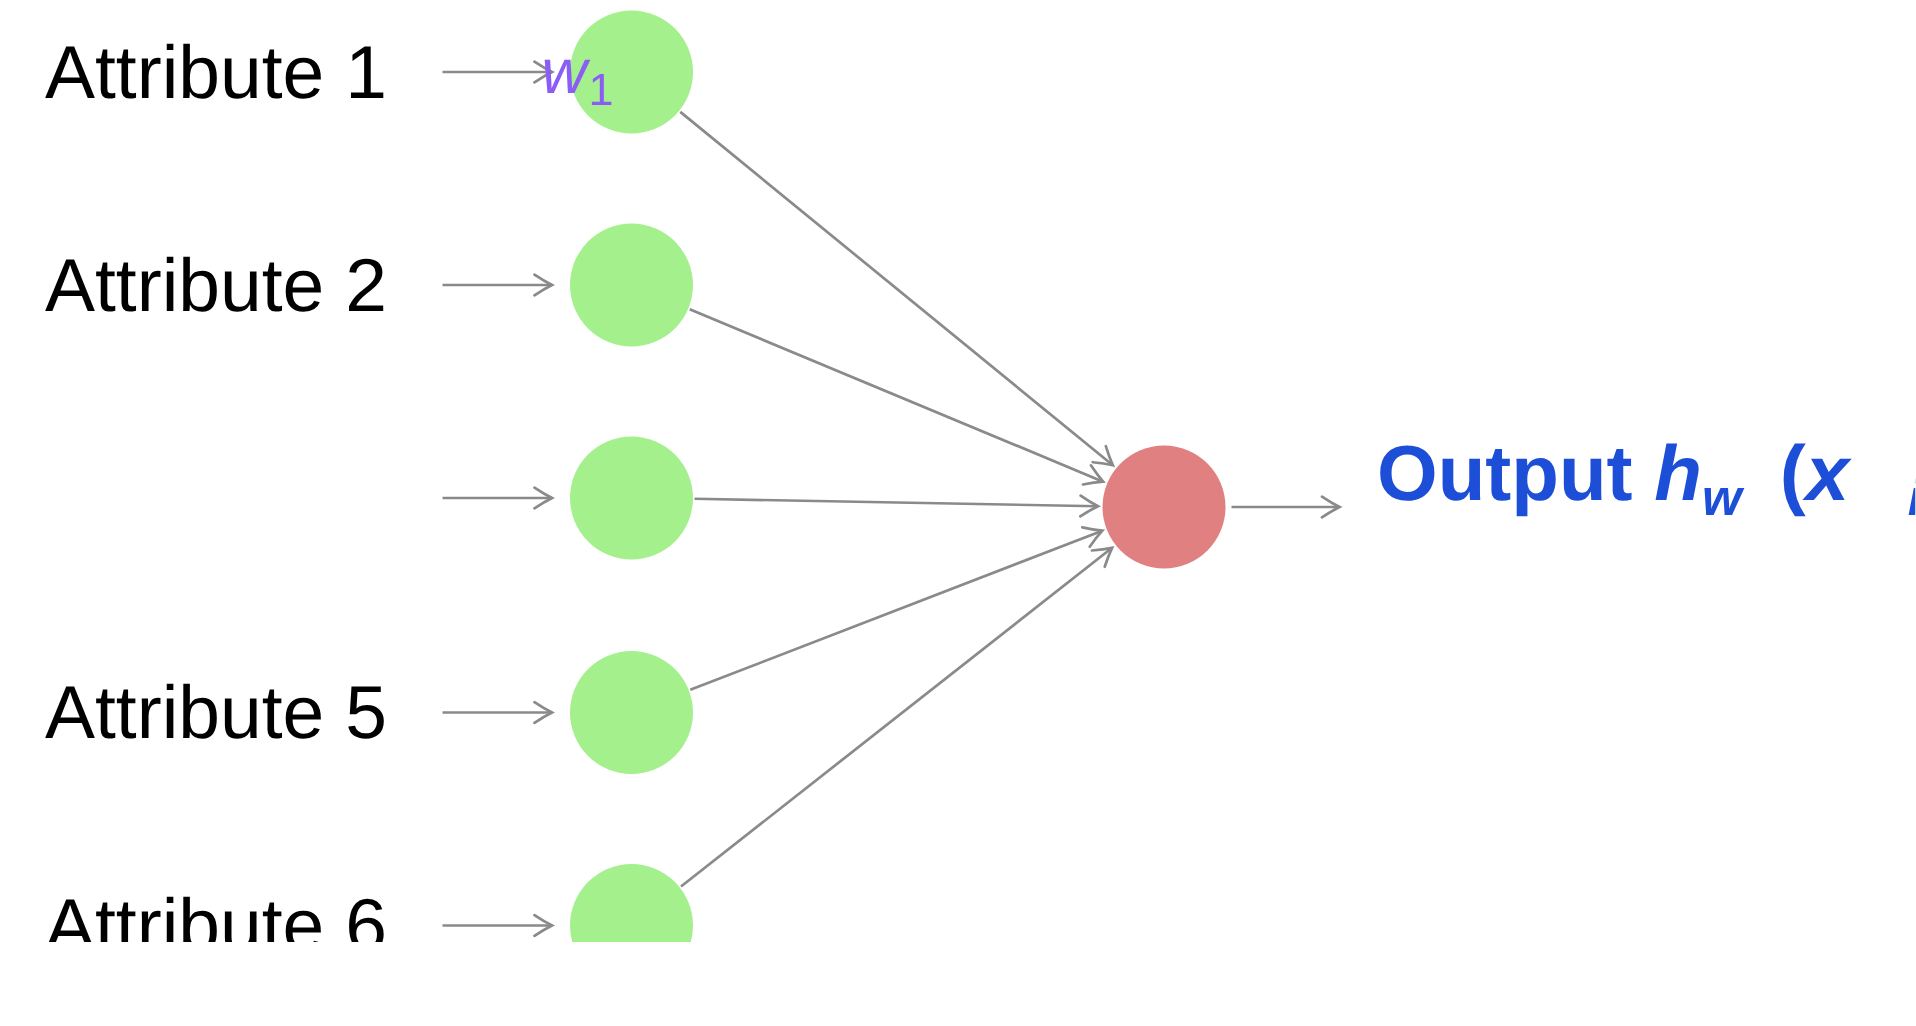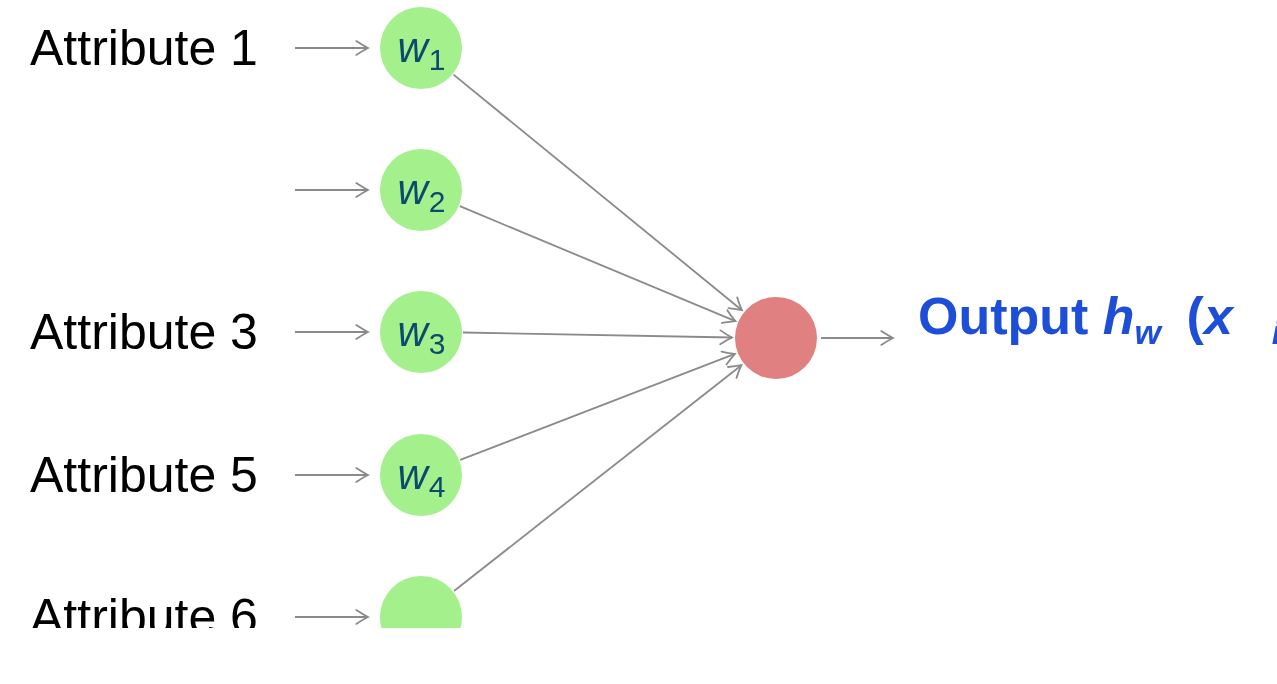--- a/index.html
+++ b/index.html
@@ -36,24 +36,23 @@
     left: 30px;
     font-size: 50px;
     line-height: 1;
     color: #000000;
     white-space: nowrap;
   }
   .w-label {
     position: absolute;
     left: 361px;
     width: 120px;
-    text-align: center;
     font-size: 42px;
     line-height: 1;
-    color: #0c4a6e;
+    color: #8b5cf6;
   }
   .w-label .w-var {
     font-style: italic;
   }
   .w-label sub {
     font-size: 30px;
     font-style: normal;
     vertical-align: baseline;
     position: relative;
     top: 8px;
@@ -114,34 +113,25 @@
     <circle cx="421" cy="48" r="41" fill="#a3f08c"></circle>
     <circle cx="421" cy="190" r="41" fill="#a3f08c"></circle>
     <circle cx="421" cy="332" r="41" fill="#a3f08c"></circle>
     <circle cx="421" cy="475" r="41" fill="#a3f08c"></circle>
     <circle cx="421" cy="617" r="41" fill="#a3f08c"></circle>
 
     <circle cx="776" cy="338" r="41" fill="#e08080"></circle>
   </svg>
 
   <div class="attr-label" style="top:23px">Attribute 1</div>
-  <div class="attr-label" style="top:307px">Attribute 3</div>
+  <div class="attr-label" style="top:165px">Attribute 2</div>
   <div class="attr-label" style="top:450px">Attribute 5</div>
   <div class="attr-label" style="top:592px">Attribute 6</div>
 
   <div class="w-label" style="top:27px">
     <span class="w-var">w</span><sub>1</sub>
-  </div>
-  <div class="w-label" style="top:169px">
-    <span class="w-var">w</span><sub>2</sub>
-  </div>
-  <div class="w-label" style="top:311px">
-    <span class="w-var">w</span><sub>3</sub>
-  </div>
-  <div class="w-label" style="top:454px">
-    <span class="w-var">w</span><sub>4</sub>
   </div>
 
   <div class="output-label">
     <span>Output</span><span> </span><span class="math-var">h</span><sub class="upright">w⃗</sub><span class="paren">(</span><span class="math-var">x⃗</span><sub class="upright">i</sub><span class="paren">)</span>
   </div>
 
 </div>
 
 </body></html>

